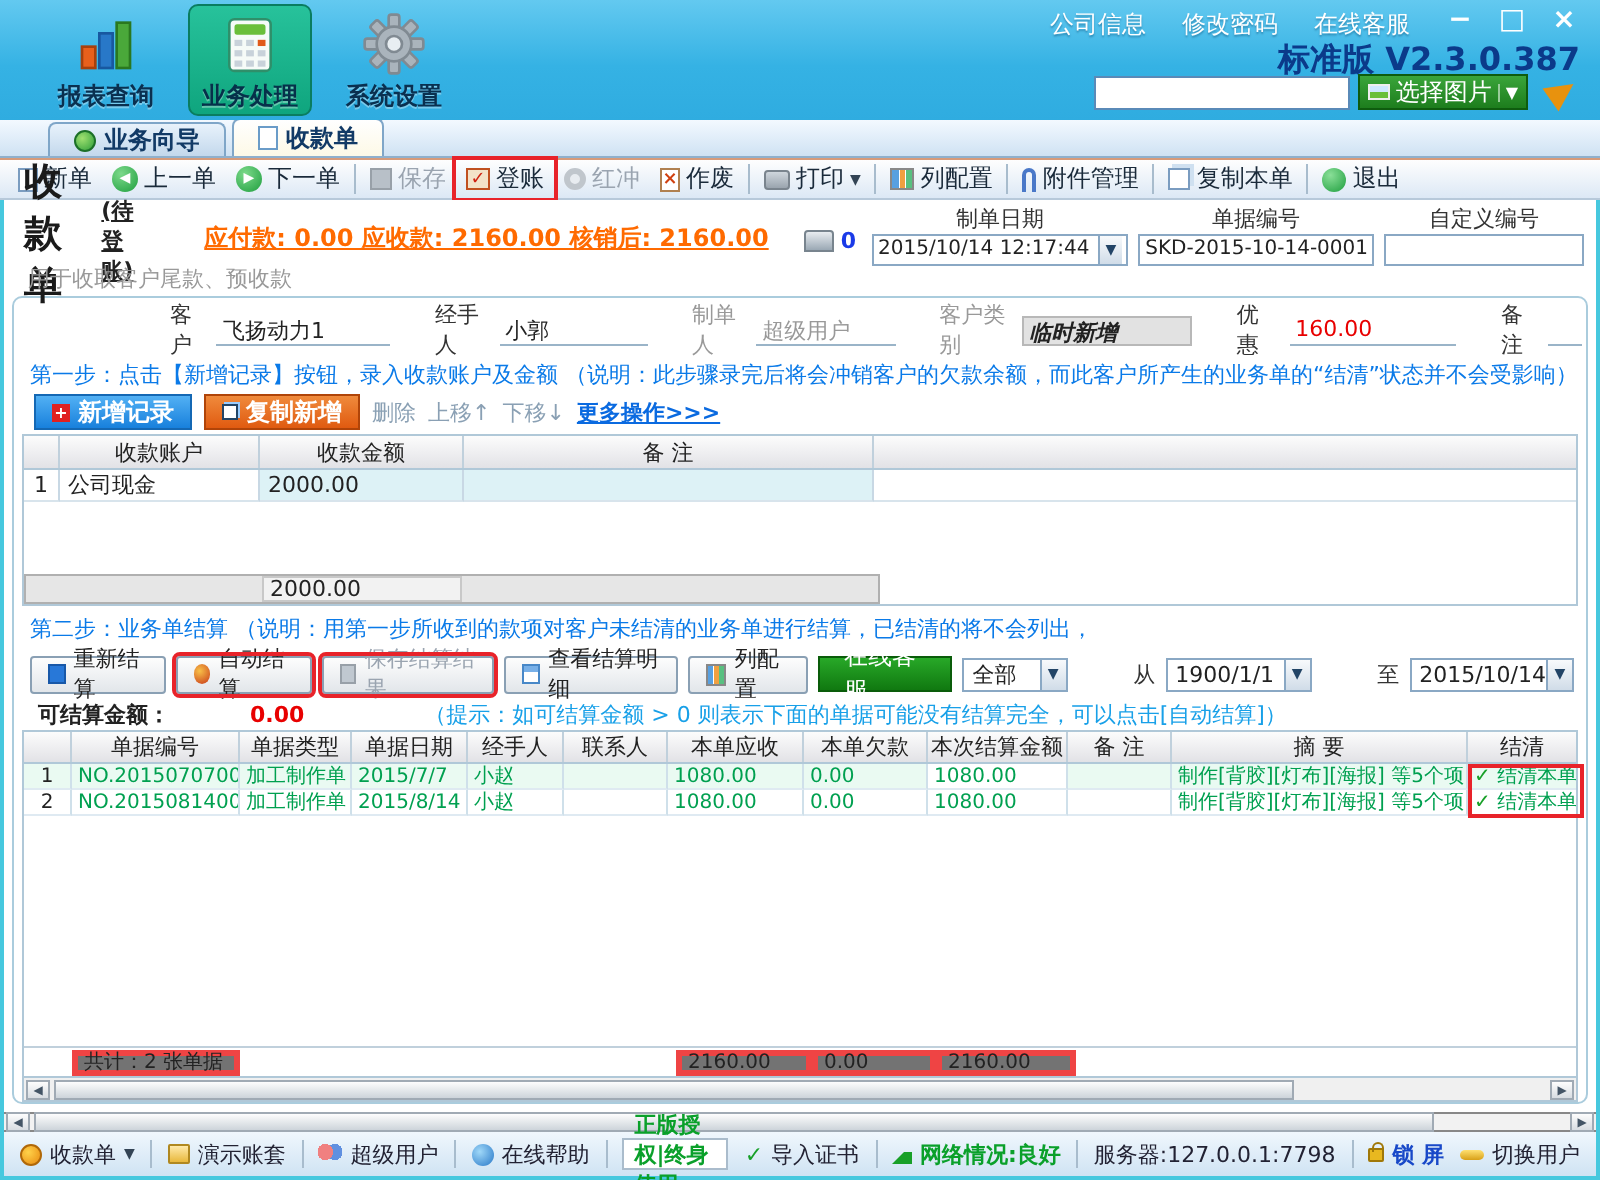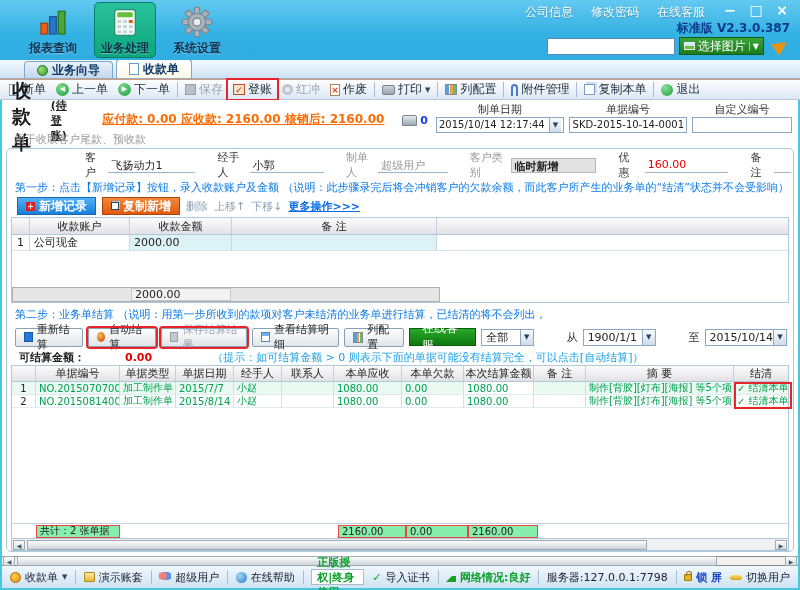--- a/index.html
+++ b/index.html
@@ -11,21 +11,21 @@
   .nav { position:absolute; left:22px; top:2px; display:flex; gap:10px; }
   .nav-item { width:62px; height:56px; display:flex; flex-direction:column; align-items:center; justify-content:flex-start; padding-top:4px; border-radius:5px; cursor:pointer; }
   .nav-item.active { background:linear-gradient(#27c29b,#0fa57e); border:1px solid #0a7d60; }
   .nav-icon { width:34px; height:32px; display:block; }
   .nav-label { font-size:12px; font-weight:bold; color:#0a3050; margin-top:2px; text-shadow:0 1px 0 rgba(255,255,255,.35); }
   .nav-item.active .nav-label { color:#06304a; }
   .top-links { position:absolute; right:95px; top:4px; display:flex; gap:18px; }
   .top-link { color:#fff; font-size:12px; cursor:pointer; text-shadow:0 1px 1px rgba(0,60,100,.4); }
   .win-controls { position:absolute; right:10px; top:2px; display:flex; gap:10px; }
   .win-btn { color:#fff; font-weight:bold; font-size:14px; width:16px; text-align:center; cursor:pointer; }
-  .version { position:absolute; right:10px; top:20px; color:#0b3a8a; font-weight:bold; font-size:12px; }
+  .version { position:absolute; right:10px; top:20px; color:#0b3a8a; font-weight:bold; font-size:16px; }
   .img-row { position:absolute; right:12px; top:37px; display:flex; align-items:center; gap:4px; }
   .img-input { width:128px; height:17px; background:#fff; border:1px solid #5a8ab8; }
   .pick-btn { height:18px; background:linear-gradient(#3aa53a,#1d7d1d); border:1px solid #0e5c0e; color:#fff; display:flex; align-items:center; gap:3px; padding:2px 4px; font-size:12px; cursor:pointer; }
   .pick-caret { border-left:1px solid #9c9; padding-left:3px; font-size:8px; }
   .horn { width:0;height:0;border-left:14px solid #e8920e;border-top:7px solid transparent;border-bottom:7px solid transparent; transform:rotate(-35deg); margin-left:6px; }
 
   
   .tabrow { height:19px; background:linear-gradient(#f3f9ff,#cfe2f3); display:flex; align-items:flex-end; padding-left:24px; gap:3px; border-bottom:1px solid #8fb0cc; }
   .tab { height:17px; display:flex; align-items:center; gap:4px; padding:0 12px; font-size:12px; font-weight:bold; color:#123a66; background:linear-gradient(#e8f2fb,#c3d8ec); border:1px solid #7fa6c8; border-bottom:none; border-radius:4px 4px 0 0; cursor:pointer; }
   .tab.active { background:linear-gradient(#ffffff,#fdf9e6); height:19px; }
@@ -124,21 +124,21 @@
   .t2head .cell { font-size:11px; display:flex; align-items:center; justify-content:center; border-right:1px solid #c0d0dc; overflow:hidden; white-space:nowrap; }
   .t2rows { position:relative; }
   .t2row { height:13px; display:flex; }
   .t2row .cell { font-size:10px; color:#00a050; display:flex; align-items:center; padding:0 3px; border-right:1px solid #cfe0ea; border-bottom:1px solid #dfeaf2; overflow:hidden; white-space:nowrap; }
   .t2row .cell.idx { color:#222; justify-content:center; padding:0; }
   .t2row.alt { background:#eafaf2; }
   .w0{width:24px;} .w1{width:84px;} .w2{width:56px;} .w3{width:58px;} .w4{width:48px;} .w5{width:52px;} .w6{width:68px;} .w7{width:62px;} .w8{width:70px;} .w9{width:52px;} .w10{width:148px;} .w11{width:54px;border-right:none !important;}
   .t2filler { flex:1; }
   .t2totals { height:15px; display:flex; align-items:center; border-top:1px solid #c0d0dc; }
   .t2totals .tcell { height:13px; font-size:10px; display:flex; align-items:center; padding:0 3px; }
-  .graycell { background:#86efac; border:1px solid #ef4444; }
+  .graycell { background:#737373; border:3px solid #ef4444; }
   .clear-overlay { position:absolute; left:722px; top:0; width:58px; height:27px; border:2px solid #e8232a; pointer-events:none; }
   .inner-scroll { height:12px; border-top:1px solid #b0c8d8; background:#f0f0f0; display:flex; align-items:center; justify-content:space-between; padding:0 1px; }
   .scr-btn { width:12px; height:10px; background:linear-gradient(#fdfdfd,#d8dde2); border:1px solid #a0aab4; font-size:6px; color:#456; text-align:center; line-height:9px; cursor:pointer; }
   .scr-thumb { height:10px; background:linear-gradient(#fdfdfd,#cdd4da); border:1px solid #a0aab4; flex:0 0 620px; margin-right:auto; margin-left:2px; }
 
   .outer-scroll { height:10px; background:#f2f2f2; border-top:1px solid #888; border-bottom:1px solid #888; display:flex; align-items:center; justify-content:space-between; padding:0 1px; }
   .outer-scroll .scr-thumb { flex:0 0 700px; }
 
   
   .statusbar { height:22px; background:linear-gradient(#f0f7fd,#cfe3f3); display:flex; align-items:center; padding:0 8px; gap:8px; font-size:11px; color:#223; }
@@ -331,21 +331,21 @@
   <div class="main-box">
 
     <div class="fields-row">
       <span class="flab">客户</span>
       <span class="fval" style="width:108px;">飞扬动力1</span>
       <span class="flab" style="margin-left:16px;">经手人</span>
       <span class="fval" style="width:92px;">小郭</span>
       <span class="flab gray" style="margin-left:16px;">制单人</span>
       <span class="fval gray" style="width:86px;">超级用户</span>
       <span class="flab gray" style="margin-left:16px;">客户类别</span>
-      <span class="fval boxed" style="width:106px;">临时新增</span>
+      <span class="fval boxed" style="width:106px;font-style:italic;">临时新增</span>
       <span class="flab" style="margin-left:16px;">优 惠</span>
       <span class="fval red-t" style="width:104px;">160.00</span>
       <span class="flab" style="margin-left:16px;">备注</span>
       <span class="fval" style="width:20px;"></span>
     </div>
 
     <div class="step-text" style="height:16px;">第一步：点击【新增记录】按钮，录入收款账户及金额 （说明：此步骤录完后将会冲销客户的欠款余额，而此客户所产生的业务单的“结清”状态并不会受影响）</div>
     <div class="step1-btns">
       <div class="btn-add">
             <span class="mini-plus">+</span>

